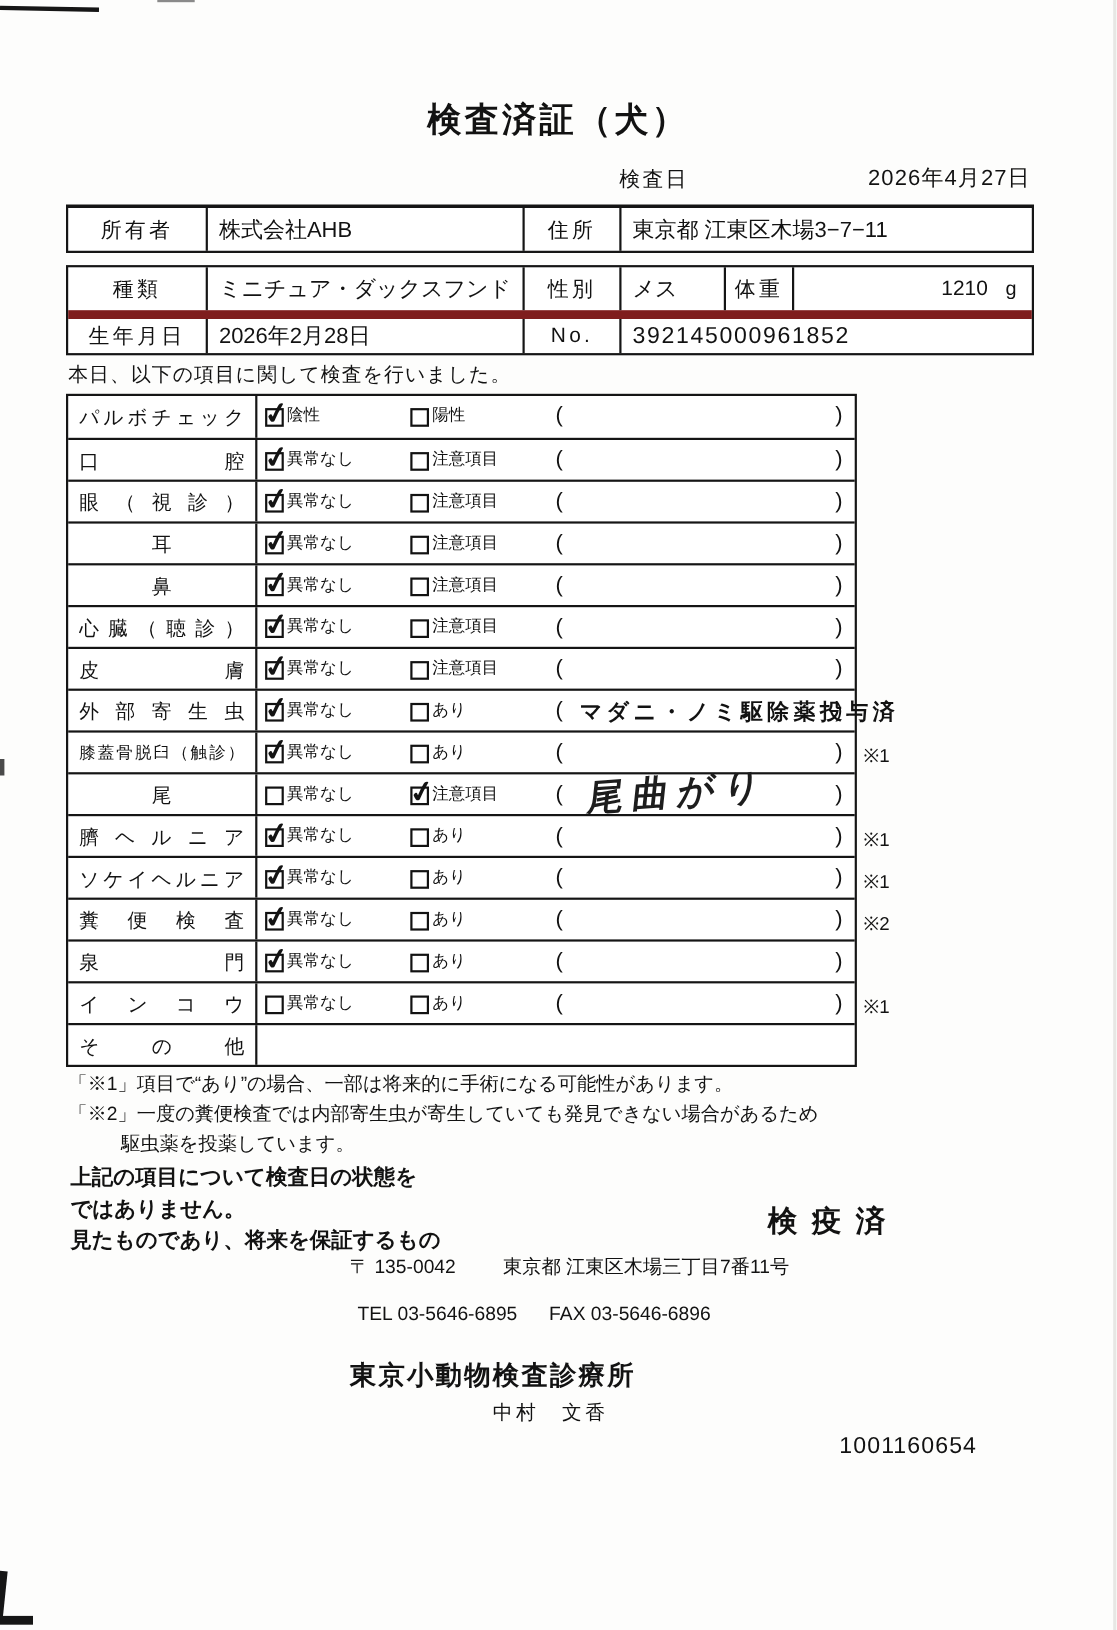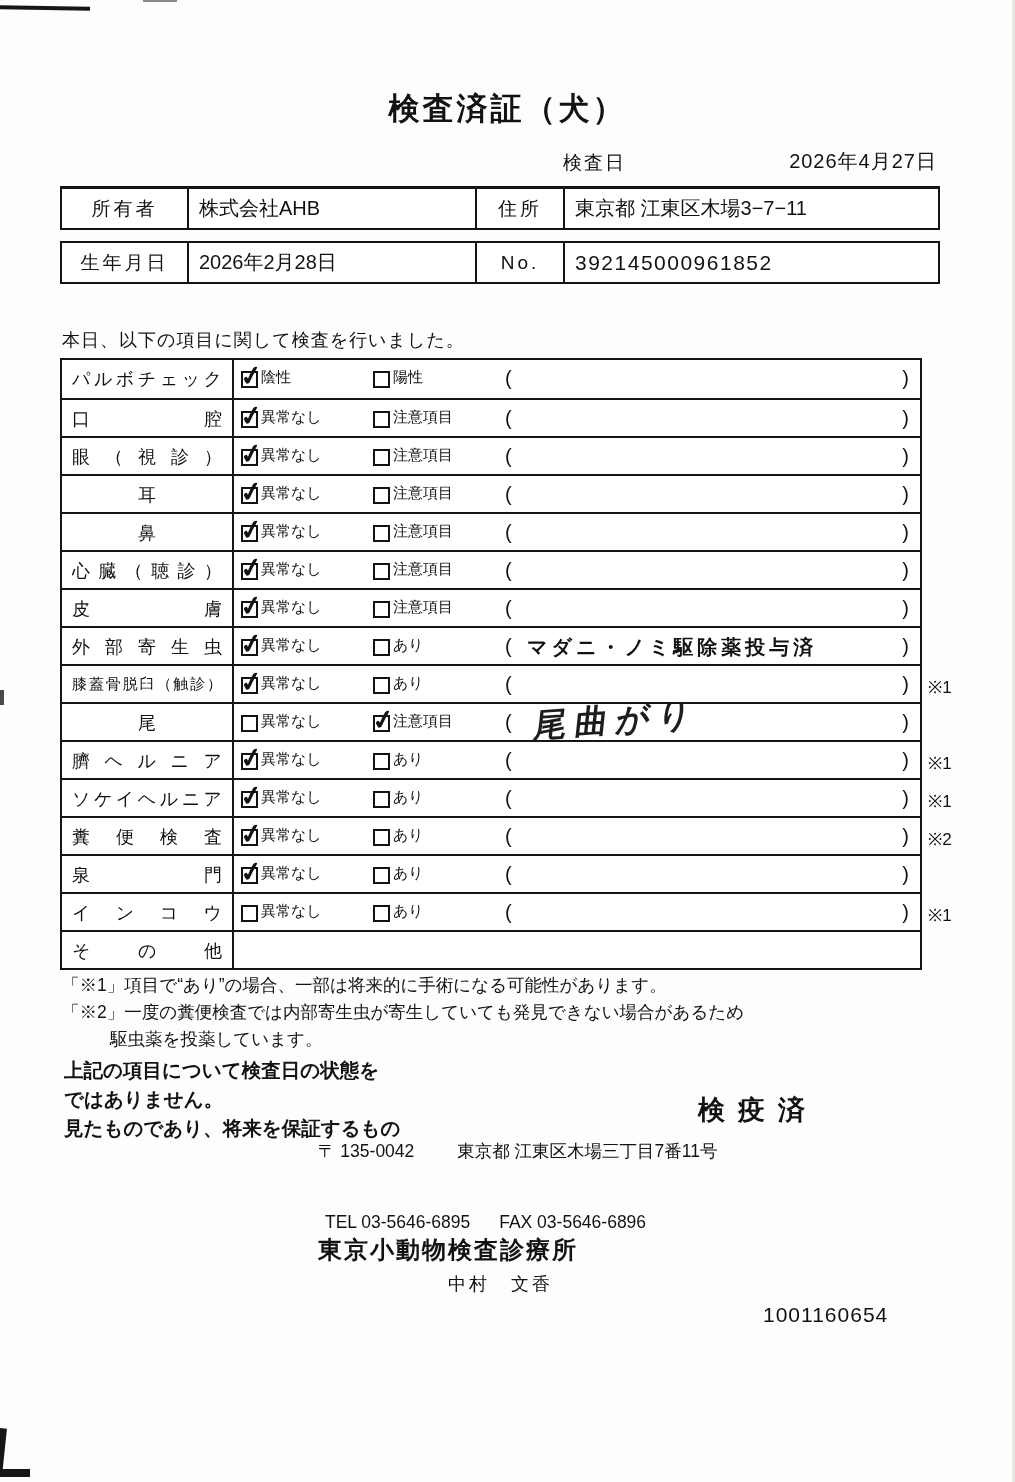--- a/index.html
+++ b/index.html
@@ -17,35 +17,35 @@
     text-align:center; font-size:31px; font-weight:bold; letter-spacing:3px;
   }
   .insp-label { position:absolute; top:150px; left:563px; font-size:19px; letter-spacing:2px; }
   .insp-date  { position:absolute; top:148px; right:78px; font-size:20px; letter-spacing:1px; }
 
   
   .tbl { position:absolute; left:60px; width:880px; border:2px solid #151515; box-sizing:border-box; background:#fff; }
   .owner-tbl { top:186px; border-top-width:3px; }
   .info-tbl  { top:241px; }
   .trow { display:flex; height:39px; box-sizing:border-box; }
-  .trow + .trow { border-top:6px solid #7f1d1d; }
+  .trow + .trow { border-top:8px solid #7f1d1d; }
   .tcell { box-sizing:border-box; display:flex; align-items:center; font-size:19px; white-space:nowrap; overflow:visible; }
   .bl { border-left:2px solid #151515; }
   .lab { justify-content:center; letter-spacing:3px; }
   .val { padding-left:10px; font-size:20px; }
   .w104 { width:125px; } .w332 { width:288px; } .w88 { width:88px; }
   .w95 { width:95px; } .w62 { width:62px; } .fx { flex:1; }
   .weight-val { justify-content:flex-end; padding-right:14px; }
   .weight-val .unit { margin-left:16px; font-size:18px; }
   .no-val { font-size:21px; letter-spacing:1.5px; }
 
   .intro { position:absolute; left:62px; top:328px; font-size:18px; letter-spacing:1px; }
 
   
-  .checklist { position:absolute; left:60px; top:358px; width:862px; border:2px solid #151515; box-sizing:border-box; background:#fff; }
+  .checklist { position:absolute; left:60px; top:358px; width:719px; border:2px solid #151515; box-sizing:border-box; background:#fff; }
   .crow { position:relative; display:flex; height:38px; box-sizing:border-box; }
   .crow + .crow { border-top:2px solid #151515; }
   .clabel {
     width:172px; box-sizing:border-box; border-right:2px solid #151515;
     font-size:18px; padding:7px 10px 0 10px;
     text-align:justify; text-align-last:justify; letter-spacing:0;
   }
   .clabel.center { text-align:center; text-align-last:center; }
   .clabel.small { font-size:15px; padding-top:9px; }
   .ccontent { position:relative; flex:1; }
@@ -70,21 +70,21 @@
   }
   .rnote { position:absolute; left:calc(100% + 8px); top:9px; font-size:17px; white-space:nowrap; }
 
   
   .footnotes { position:absolute; left:62px; top:972px; font-size:17.5px; line-height:27px; }
   .fn-indent { margin-left:48px; }
   .disclaimer { position:absolute; left:64px; top:1056px; font-size:19.5px; font-weight:bold; line-height:29px; }
   .stamp { position:absolute; left:698px; top:1092px; font-size:27px; font-weight:bold; letter-spacing:13px; }
   .postal-line { position:absolute; left:318px; top:1139px; font-size:17.5px; }
   .postal-line .addr2 { margin-left:38px; }
-  .tel-line { position:absolute; left:325px; top:1184px; font-size:17.5px;margin-top:28px; }
+  .tel-line { position:absolute; left:325px; top:1184px; font-size:17.5px; }
   .tel-line .fax { margin-left:24px; }
   .clinic { position:absolute; left:318px; top:1234px; font-size:24px; font-weight:bold; letter-spacing:2px; }
   .examiner { position:absolute; left:448px; top:1272px; font-size:18px; letter-spacing:3px; }
   .serial { position:absolute; left:763px; top:1303px; font-size:21px; letter-spacing:1px; }
 
   
   .art { position:absolute; background:#161616; }
   .art-top { left:0; top:6px; width:90px; height:4px; transform:rotate(1.1deg); }
   .art-top2 { left:143px; top:0; width:34px; height:2px; background:#8a8a8a; }
   .art-left-mid { left:0; top:690px; width:4px; height:15px; background:#4a4a4a; }
@@ -106,20 +106,31 @@
     <div class="trow">
       <div class="tcell lab w104">所有者</div>
       <div class="tcell val w332 bl">株式会社AHB</div>
       <div class="tcell lab w88 bl">住所</div>
       <div class="tcell val fx bl">東京都 江東区木場3−7−11</div>
     </div>
   </div>
 
   <div class="tbl info-tbl">
     <div class="trow">
+      <div class="tcell lab w104">種類</div>
+      <div class="tcell val w332 bl">ミニチュア・ダックスフンド</div>
+      <div class="tcell lab w88 bl">性別</div>
+      <div class="tcell val w95 bl">メス</div>
+      <div class="tcell lab w62 bl">体重</div>
+      <div class="tcell fx bl weight-val">
+        <span>1210</span>
+        <span class="unit">g</span>
+      </div>
+    </div>
+    <div class="trow">
       <div class="tcell lab w104">生年月日</div>
       <div class="tcell val w332 bl">2026年2月28日</div>
       <div class="tcell lab w88 bl">No.</div>
       <div class="tcell val fx bl no-val">392145000961852</div>
     </div>
   </div>
 
   <div class="intro">本日、以下の項目に関して検査を行いました。</div>
 
   <div class="checklist">

